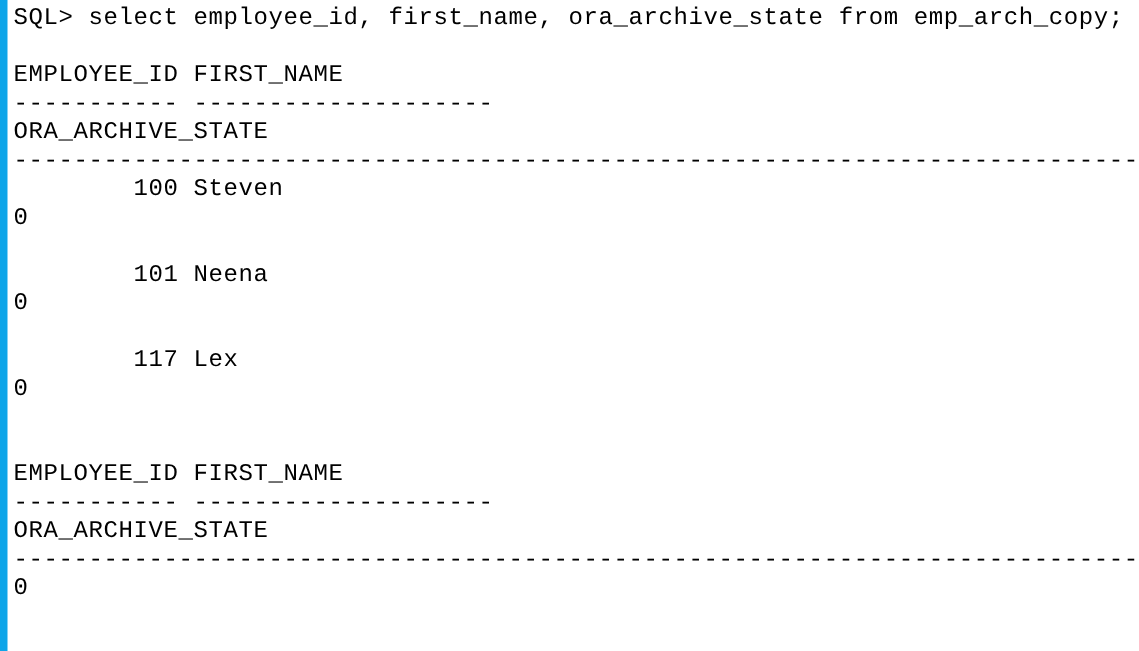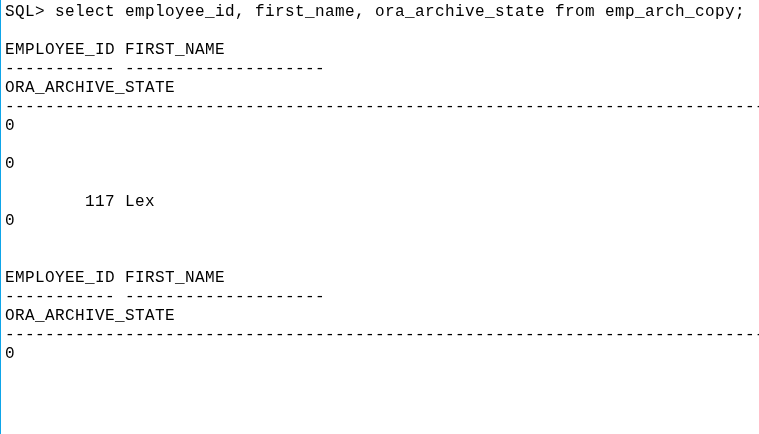--- a/index.html
+++ b/index.html
@@ -10,21 +10,21 @@
   body {
     width: 759px;
     height: 434px;
     overflow: hidden;
   }
   .terminal {
     box-sizing: border-box;
     width: 759px;
     height: 434px;
     background: #ffffff;
-    border-left: 1px solid #0ea5e9;
+    border-left: 5px solid #0ea5e9;
     padding: 3px 0 0 4px;
     overflow: hidden;
     font-family: "Liberation Mono", "DejaVu Sans Mono", monospace;
     font-size: 16px;
     letter-spacing: 0.4px;
     color: #000000;
     cursor: text;
   }
   .line {
     white-space: pre;
@@ -36,22 +36,24 @@
 </head>
 <body>
 
 <div class="terminal">
   <div class="line">SQL&gt; select employee_id, first_name, ora_archive_state from emp_arch_copy;</div>
   <div class="line"></div>
   <div class="line">EMPLOYEE_ID FIRST_NAME</div>
   <div class="line">----------- --------------------</div>
   <div class="line">ORA_ARCHIVE_STATE</div>
   <div class="line">--------------------------------------------------------------------------------</div>
+  <div class="line">        100 Steven</div>
   <div class="line">0</div>
   <div class="line"></div>
+  <div class="line">        101 Neena</div>
   <div class="line">0</div>
   <div class="line"></div>
   <div class="line">        117 Lex</div>
   <div class="line">0</div>
   <div class="line"></div>
   <div class="line"></div>
   <div class="line">EMPLOYEE_ID FIRST_NAME</div>
   <div class="line">----------- --------------------</div>
   <div class="line">ORA_ARCHIVE_STATE</div>
   <div class="line">--------------------------------------------------------------------------------</div>

